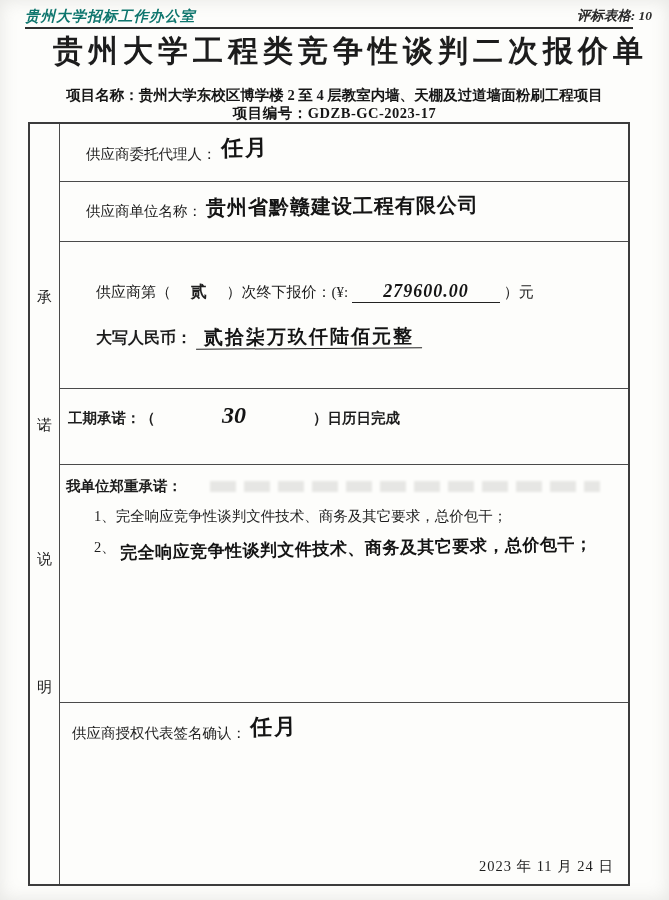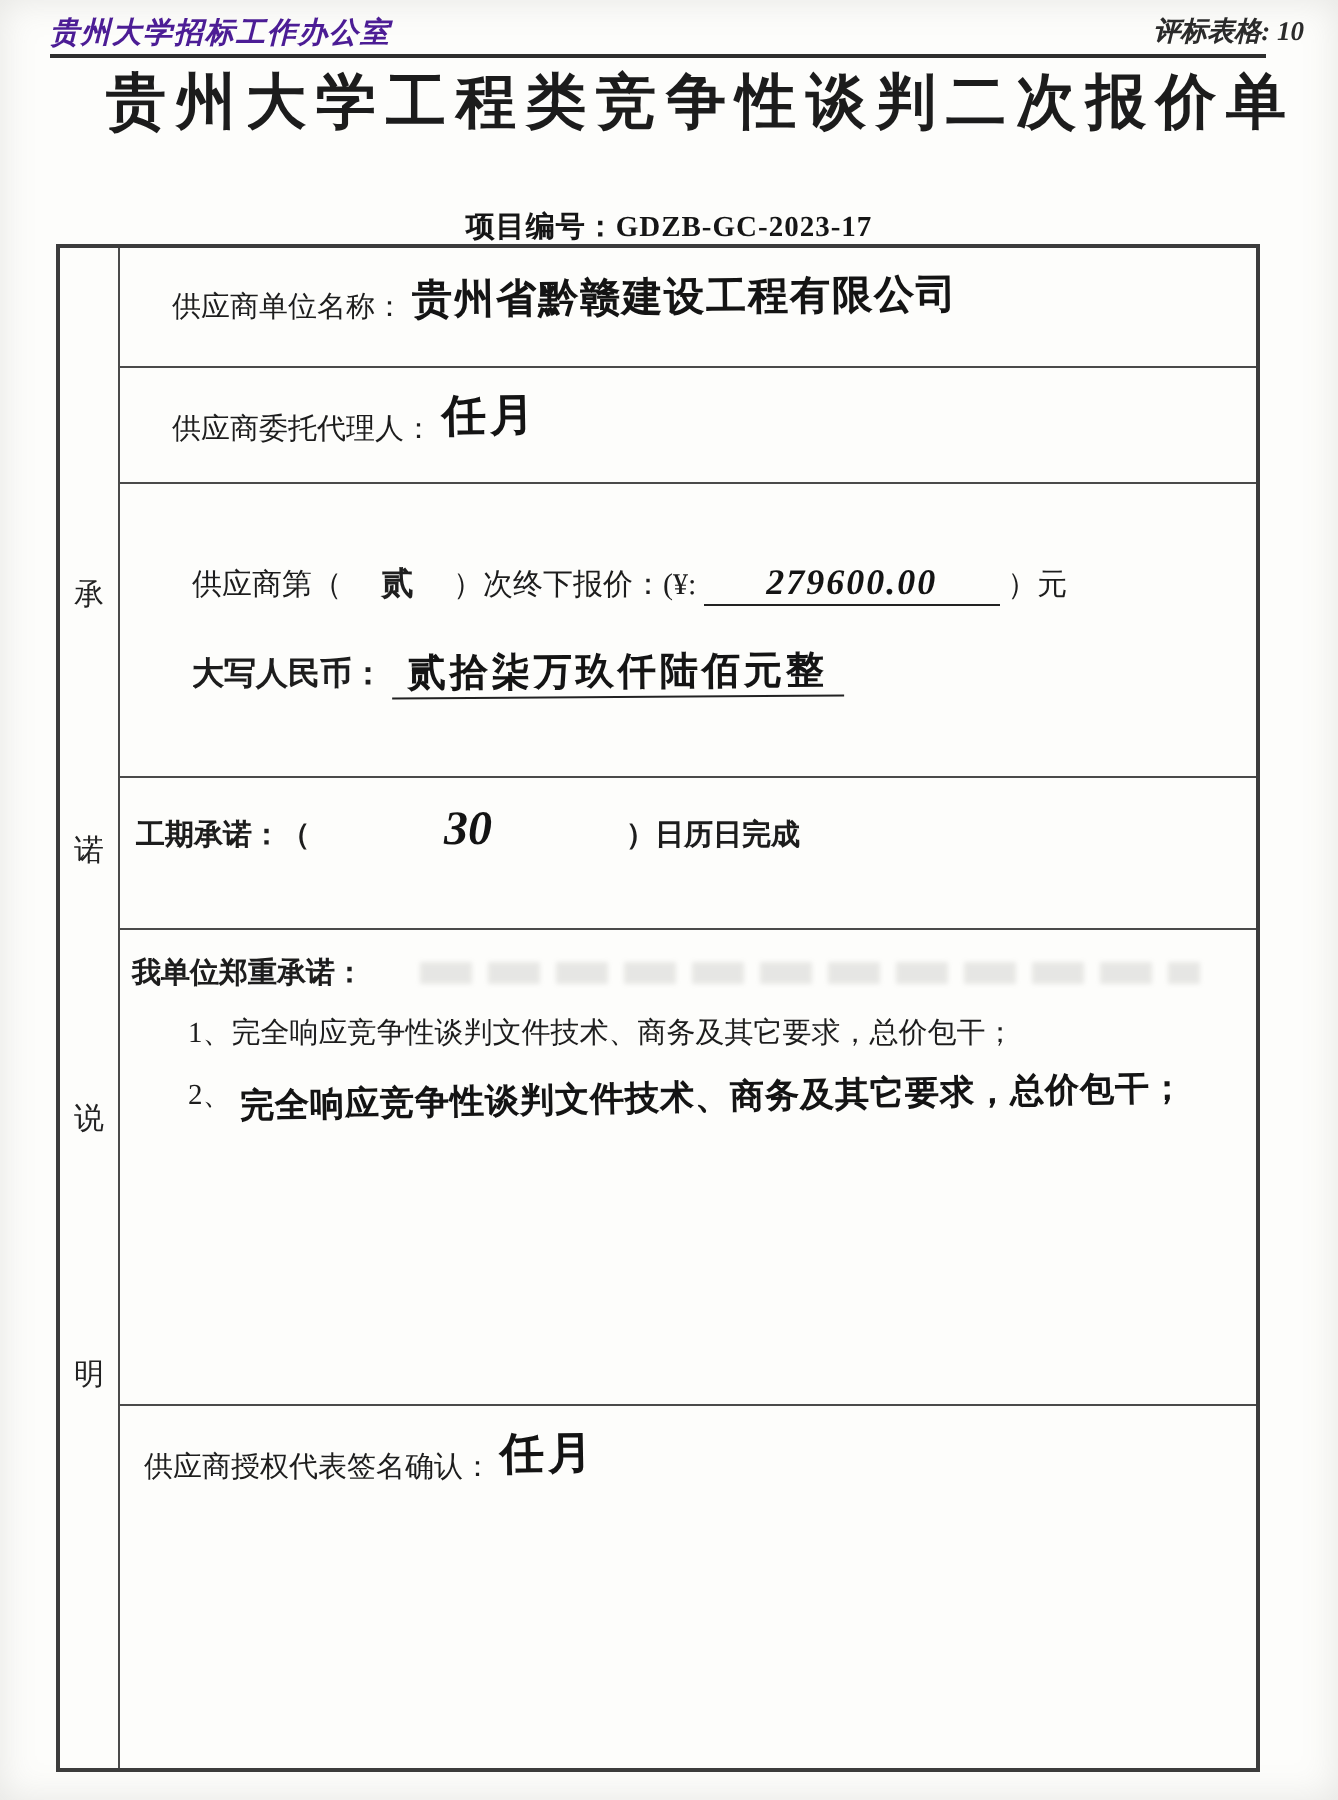--- a/index.html
+++ b/index.html
@@ -3,21 +3,21 @@
 <meta charset="utf-8">
 <style>
   html,body{margin:0;padding:0;background:#e8e8e6;}
   .page{
     position:relative;width:669px;height:900px;margin:0 auto;
     background:#fdfdfb;overflow:hidden;
     font-family:"Liberation Serif", serif;color:#1f1f1f;
     box-shadow:inset 0 0 18px rgba(120,120,115,.18);
   }
   
-  .hdr-left{position:absolute;left:25px;top:7px;font-size:14.5px;font-style:italic;font-weight:bold;color:#4c1d95;letter-spacing:1px;}
+  .hdr-left{position:absolute;left:25px;top:7px;font-size:14.5px;font-style:italic;font-weight:bold;color:#0f766e;letter-spacing:1px;}
   .hdr-right{position:absolute;right:17px;top:7px;font-size:13.5px;font-style:italic;font-weight:bold;color:#2b2b2b;margin-left:24px;}
   .hdr-rule{position:absolute;left:25px;top:27px;width:608px;height:0;border-top:2px solid #2e2e2e;}
   
   .title{position:absolute;left:0;top:31px;width:100%;text-align:center;
     font-size:30px;font-weight:600;letter-spacing:5px;color:#1c1c1c;padding-left:16px;}
   .proj1{position:absolute;left:0;top:86px;width:100%;text-align:center;font-size:14.5px;font-weight:bold;color:#161616;}
   .proj2{position:absolute;left:0;top:104px;width:100%;text-align:center;font-size:14.5px;font-weight:bold;color:#161616;letter-spacing:.5px;}
   
   .tbl{position:absolute;left:28px;top:122px;width:602px;height:764px;
     border:2px solid #3c3c3c;box-sizing:border-box;display:flex;}
@@ -47,41 +47,42 @@
 </head>
 <body>
 
 <div class="page">
 
   <div class="hdr-left">贵州大学招标工作办公室</div>
   <div class="hdr-right">评标表格: 10</div>
   <div class="hdr-rule"></div>
 
   <div class="title">贵州大学工程类竞争性谈判二次报价单</div>
+  <div class="proj1">项目名称：贵州大学东校区博学楼 2 至 4 层教室内墙、天棚及过道墙面粉刷工程项目</div>
   <div class="proj2">项目编号：GDZB-GC-2023-17</div>
 
   <div class="tbl">
 
     <div class="sidecol">
       <div class="sidechar" style="top:164px">承</div>
       <div class="sidechar" style="top:292px">诺</div>
       <div class="sidechar" style="top:426px">说</div>
       <div class="sidechar" style="top:554px">明</div>
     </div>
 
     <div class="maincol">
 
+      <div class="row" style="height:58px;padding:13px 10px 0 26px;">
+        <span class="lbl">供应商委托代理人：</span>
+        <span class="hand hw-name">任月</span>
+      </div>
+
       <div class="row" style="height:60px;padding:14px 10px 0 26px;">
         <span class="lbl">供应商单位名称：</span>
         <span class="hand hw-company">贵州省黔赣建设工程有限公司</span>
-      </div>
-
-      <div class="row" style="height:58px;padding:13px 10px 0 26px;">
-        <span class="lbl">供应商委托代理人：</span>
-        <span class="hand hw-name">任月</span>
       </div>
 
       <div class="row" style="height:147px;padding:40px 8px 0 36px;">
         <div style="font-size:15px;white-space:nowrap;">
           <span class="lbl" style="font-size:15px;">供应商第（</span>
           <span class="gap b" style="width:48px;font-size:16px;">贰</span>
           <span class="lbl" style="font-size:15px;">）次终下报价：(¥:</span>
           <span class="fill hand hw-amount" style="width:148px;">279600.00</span>
           <span class="lbl" style="font-size:15px;">）元</span>
         </div>
@@ -105,17 +106,18 @@
         <div class="lbl" style="margin:11px 0 0 28px;">1、完全响应竞争性谈判文件技术、商务及其它要求，总价包干；</div>
         <div style="margin:9px 0 0 28px;white-space:nowrap;">
           <span class="lbl">2、</span>
           <span class="hand hw-line">完全响应竞争性谈判文件技术、商务及其它要求，总价包干；</span>
         </div>
       </div>
 
       <div class="row" style="padding:13px 8px 0 12px;">
         <span class="lbl">供应商授权代表签名确认：</span>
         <span class="hand hw-name">任月</span>
+        <div style="position:absolute;right:14px;bottom:8px;font-size:14.5px;letter-spacing:1px;">2023 年 11 月 24 日</div>
       </div>
 
     </div>
   </div>
 </div>
 
 </body></html>

